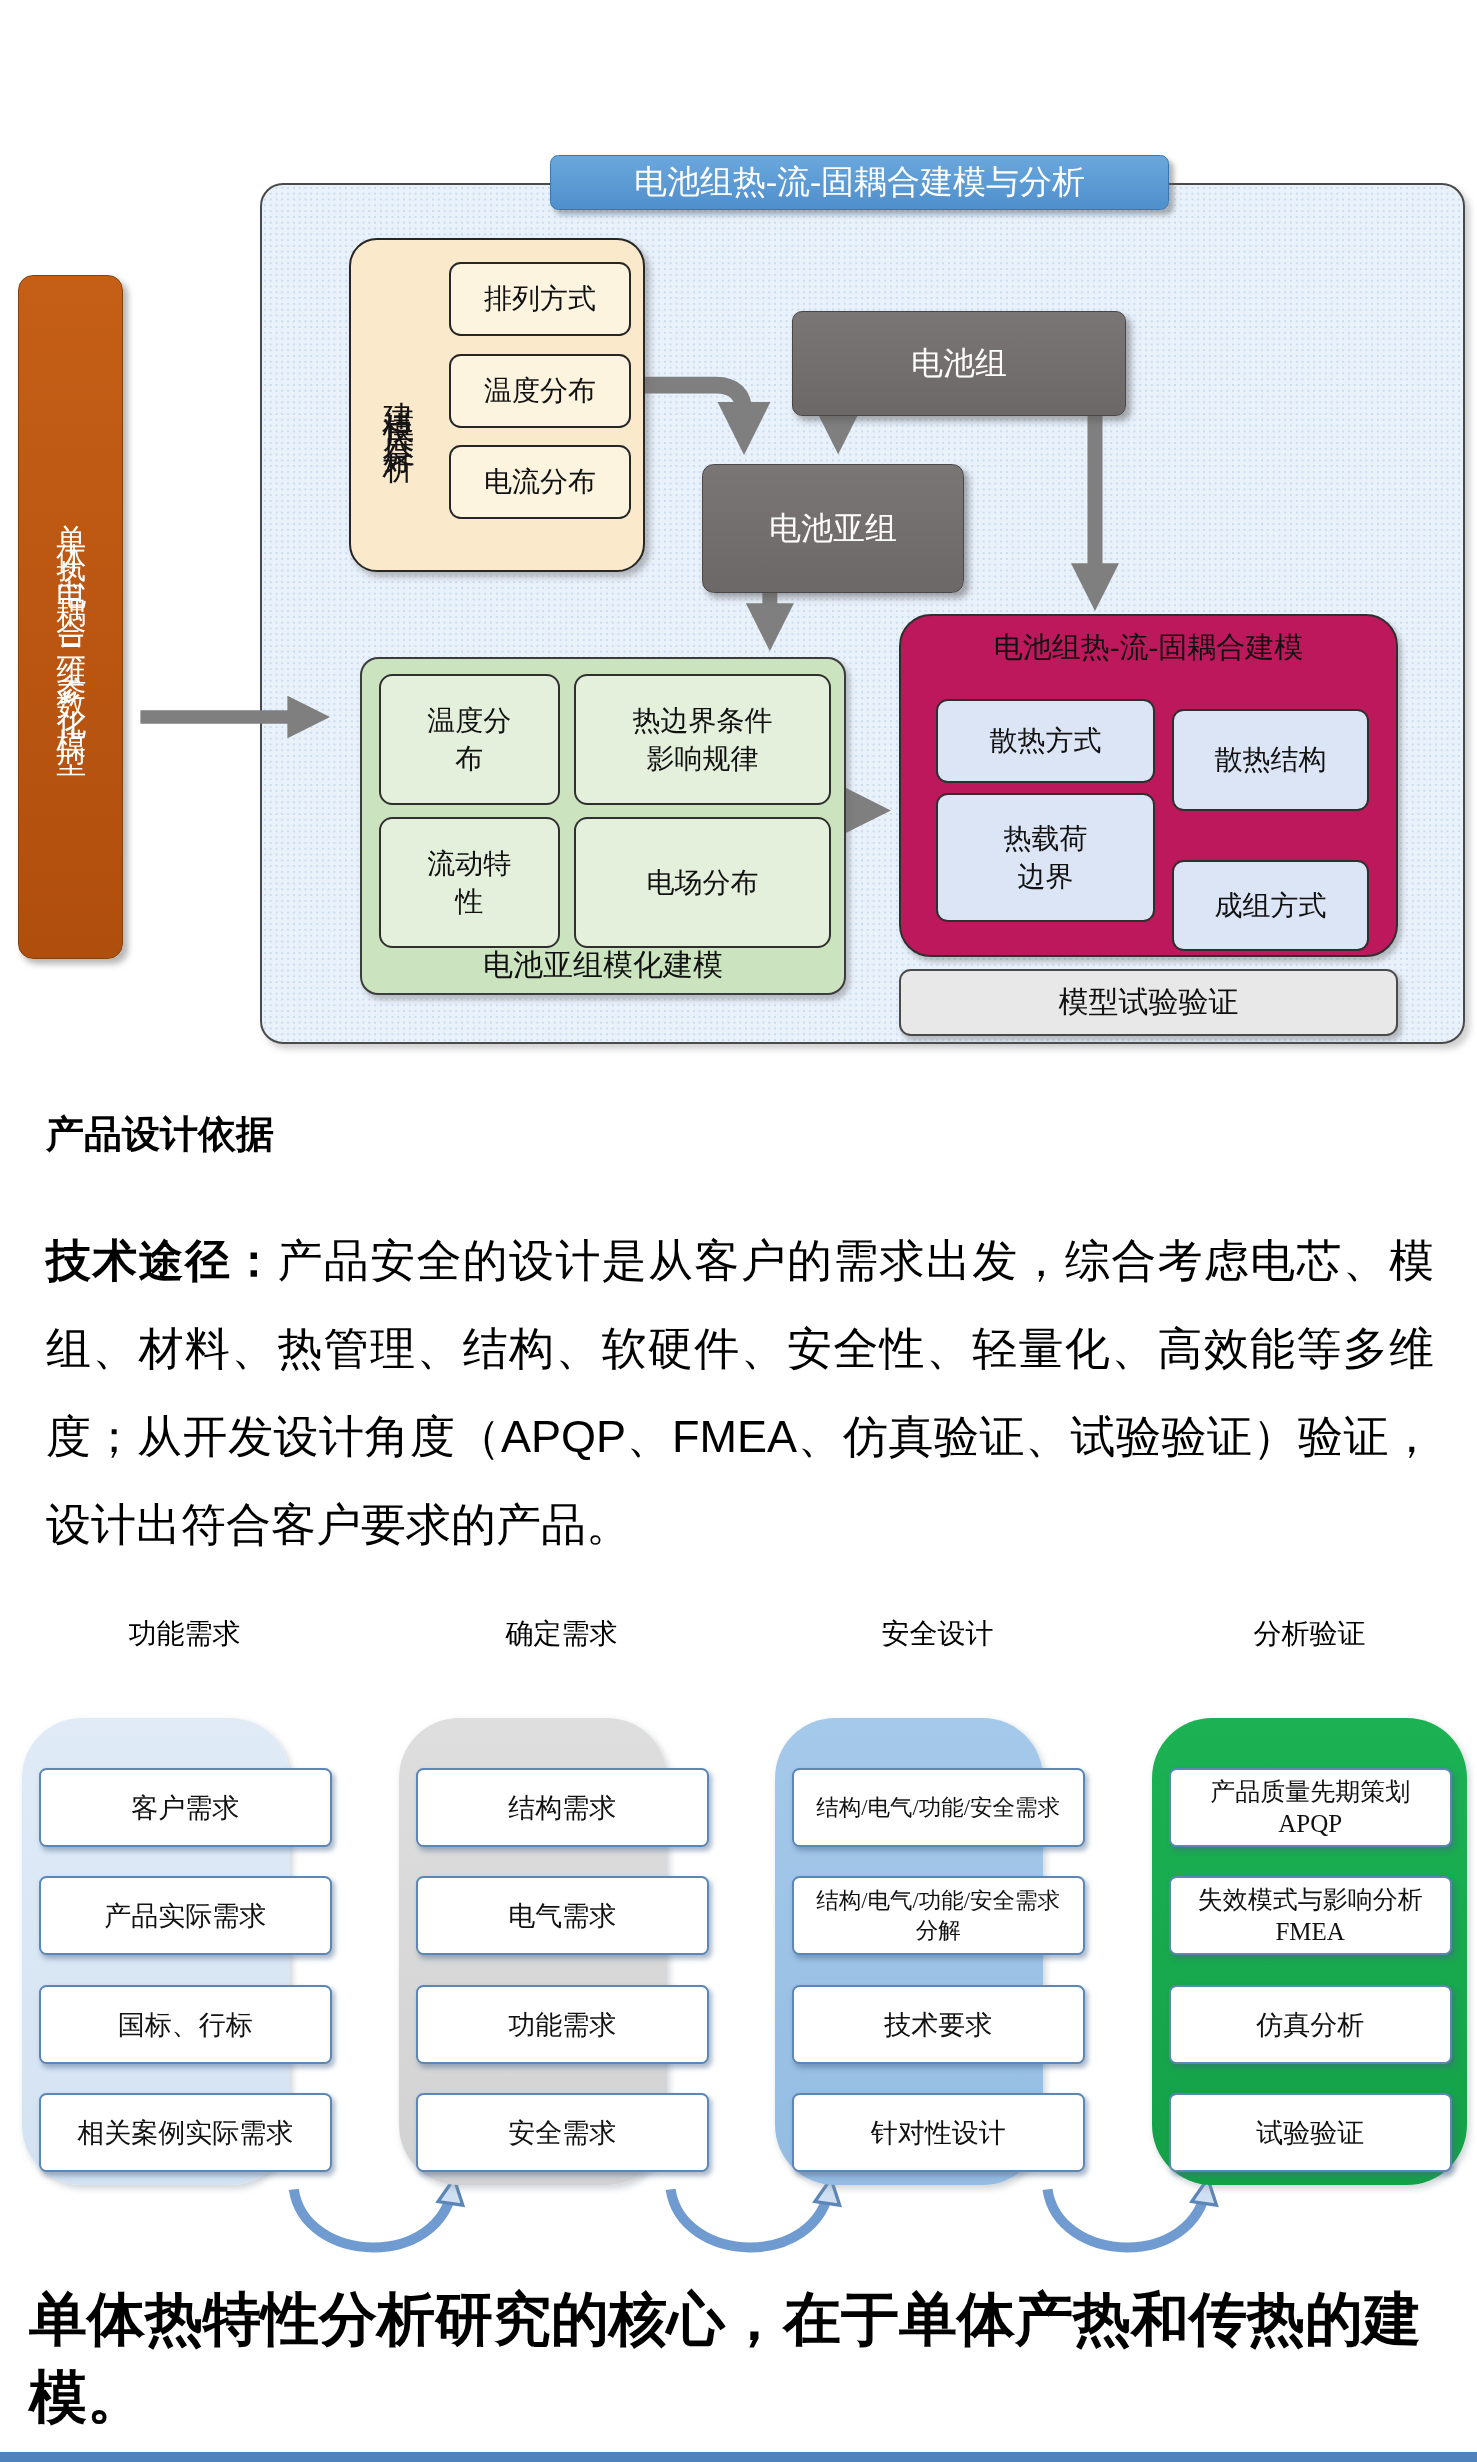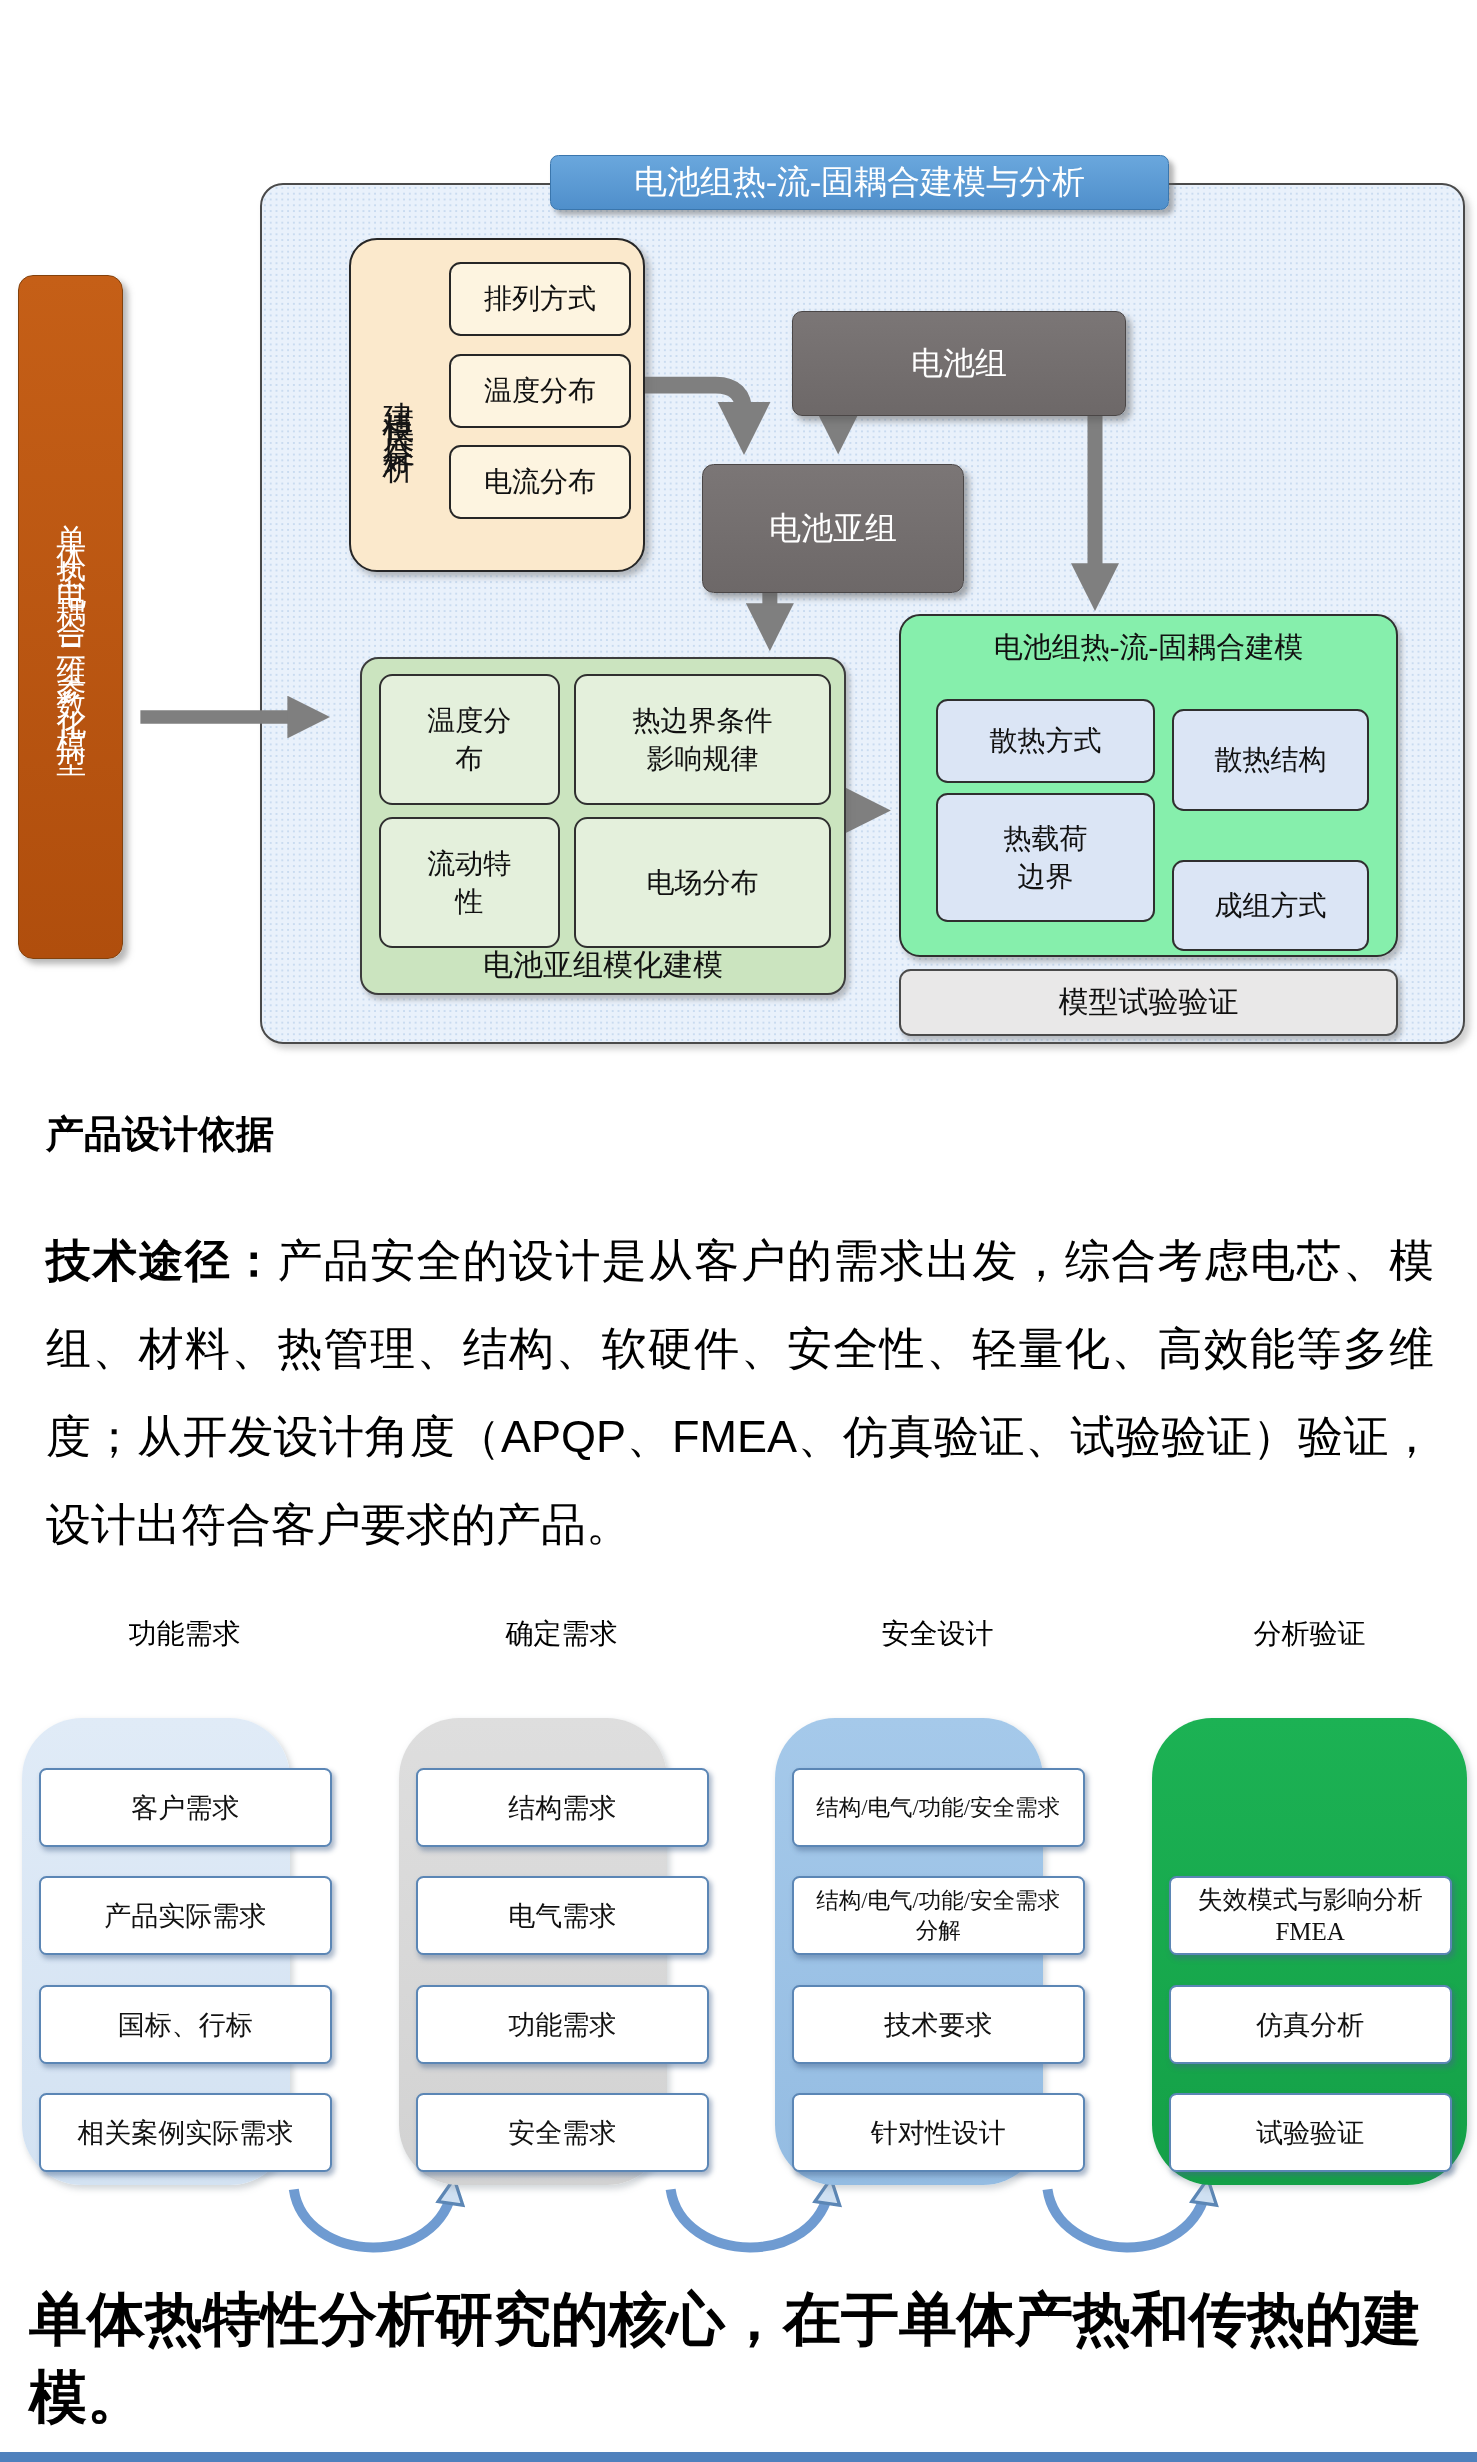--- a/index.html
+++ b/index.html
@@ -30,22 +30,22 @@
   .cream-item{left:100px;width:178px;height:70px;background:#fdf4e0;border:2.5px solid #262626;
       border-radius:11.7px;font-size:28px;color:#111;}
   .gray-box{background:linear-gradient(180deg,#7b7676,#6d6868);border:1.7px solid #4a4646;
       color:#ffffff;box-shadow:4.2px 5px 6.7px rgba(90,90,90,.5);}
   .pack-box{left:792px;top:269px;width:332px;height:103px;border-radius:10px;font-size:32px;margin-top:42px;}
   .subpack-box{left:702px;top:464px;width:260px;height:127px;border-radius:11.7px;font-size:32px;}
   .green-box{left:360px;top:657px;width:482px;height:334px;border-radius:18.3px;
       background:#cbe4bf;border:2.1px solid #3c3c3c;box-shadow:3.3px 4.2px 5.8px rgba(110,110,110,.4);}
   .green-item{background:#e4f0dc;border:2.5px solid #2f2f2f;border-radius:13.3px;font-size:28px;color:#111;}
   .green-label{left:0;bottom:6.7px;width:100%;text-align:center;font-size:30px;color:#111;}
-  .blue-box{left:899px;top:614px;width:495px;height:339px;border-radius:21px;
-      background:#86efac;border:2.1px solid #2f2f2f;box-shadow:3.3px 4.2px 5.8px rgba(110,110,110,.4);}
+  .blue-box{left:899px;top:614px;width:495px;height:339px;border-radius:32px;
+      background:#be185d;border:2.1px solid #2f2f2f;box-shadow:3.3px 4.2px 5.8px rgba(110,110,110,.4);}
   .blue-title{left:0;top:11.7px;width:100%;text-align:center;font-size:29px;color:#111;}
   .blue-item{background:#dbe5f5;border:2.5px solid #2f2f2f;border-radius:11.7px;font-size:28px;color:#111;}
   .validation-box{left:899px;top:969px;width:495px;height:63px;border-radius:11.7px;
       background:#e9e8e8;border:2.1px solid #4a4a4a;font-size:30px;color:#111;
       box-shadow:3.3px 4.2px 5.8px rgba(110,110,110,.4);}
   svg.overlay{position:absolute;left:0;top:0;width:1478px;height:2462px;pointer-events:none;}
 
   
   .sec-heading{left:46px;top:1109px;width:750px;font-size:38px;font-weight:700;color:#000;}
   .paragraph{left:46px;top:1217px;width:1388px;font-size:45px;line-height:88px;color:#000;
@@ -163,20 +163,22 @@
 
   <div class="abs fcol fcol-3">
     <div class="ctr fitem r1 sm">结构/电气/功能/安全需求</div>
     <div class="ctr fitem r2 sm">结构/电气/功能/安全需求
 分解</div>
     <div class="ctr fitem r3">技术要求</div>
     <div class="ctr fitem r4">针对性设计</div>
   </div>
 
   <div class="abs fcol fcol-4">
+    <div class="ctr fitem r1 md">产品质量先期策划
+APQP</div>
     <div class="ctr fitem r2 md">失效模式与影响分析
 FMEA</div>
     <div class="ctr fitem r3">仿真分析</div>
     <div class="ctr fitem r4">试验验证</div>
   </div>
 
   <div class="abs sans footer-note">单体热特性分析研究的核心，在于单体产热和传热的建模。</div>
 
   <div class="abs bottom-bar"></div>
 </div>

